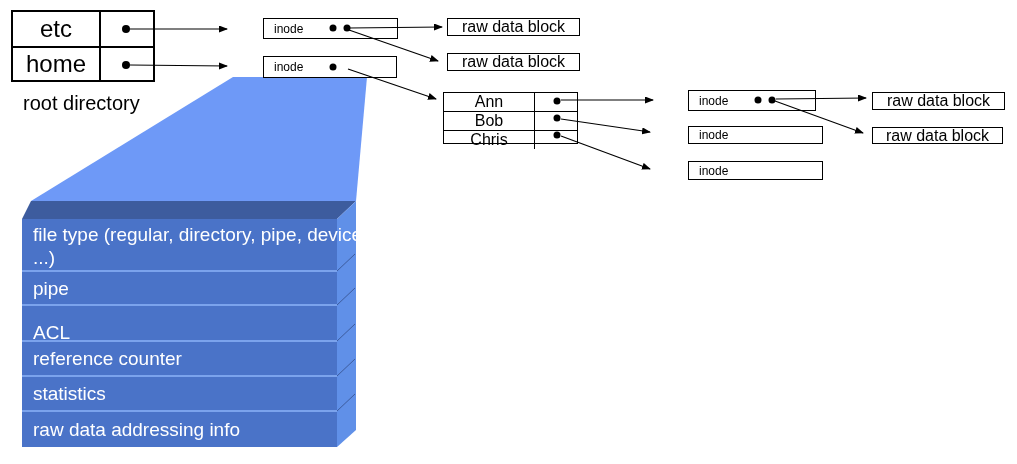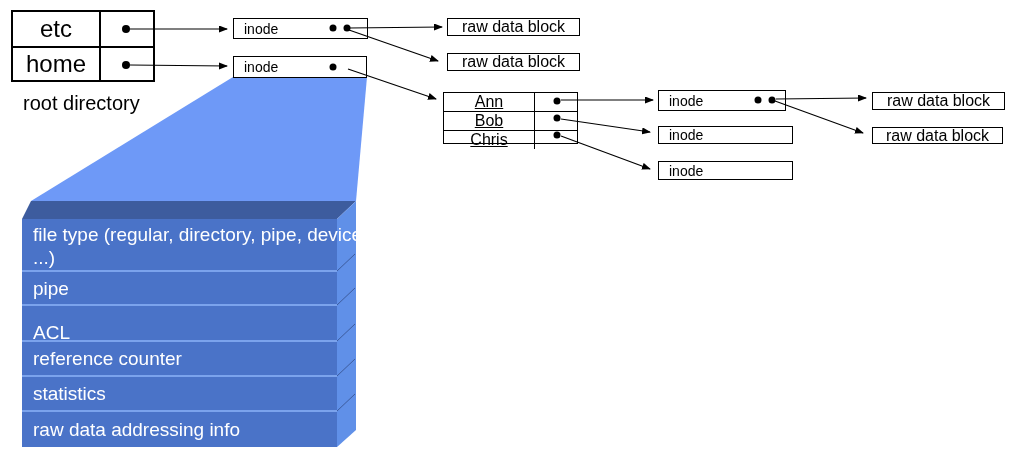--- a/index.html
+++ b/index.html
@@ -4,21 +4,21 @@
 <style>
   html,body{margin:0;padding:0;background:#fff;}
   .stage{
     position:relative;width:1017px;height:464px;background:#fff;overflow:hidden;
     font-family:"Liberation Sans","DejaVu Sans",sans-serif;color:#000;
   }
   .stage svg{position:absolute;left:0;top:0;width:1017px;height:464px;}
   .abs{position:absolute;box-sizing:border-box;}
   .box{
     border:1.5px solid #000;background:transparent;
-    display:flex;align-items:center;font-size:14px;
+    display:flex;align-items:center;font-size:12px;margin-left:30px;
   }
   .box .pad{padding-left:10px;}
   .rawblock{
     border:1.5px solid #000;background:transparent;
     display:flex;align-items:center;justify-content:center;font-size:16px;
   }
   .root-table{border:2px solid #000;display:grid;grid-template-columns:88px 1fr;grid-template-rows:36px 1fr;font-size:24px;}
   .root-table .cell{border-right:2px solid #000;border-bottom:2px solid #000;display:flex;align-items:center;justify-content:center;}
   .root-table .cell.ptr{border-right:none;}
   .root-table .cell.last{border-bottom:none;}
@@ -116,21 +116,21 @@
     <span class="pad">inode</span>
   </div>
 
   <div class="abs rawblock" style="left:447px;top:18px;width:133px;height:18px;">
     <span>raw data block</span>
   </div>
   <div class="abs rawblock" style="left:447px;top:53px;width:133px;height:18px;">
     <span>raw data block</span>
   </div>
 
-  <div class="abs home-table" style="left:443px;top:92px;width:135px;height:52px;text-decoration:underline;">
+  <div class="abs home-table" style="left:443px;top:92px;width:135px;height:52px;">
     <div class="cell">
         <span>Ann</span>
       </div>
     <div class="cell ptr"></div>
     <div class="cell">
         <span>Bob</span>
       </div>
     <div class="cell ptr"></div>
     <div class="cell last">
         <span>Chris</span>

